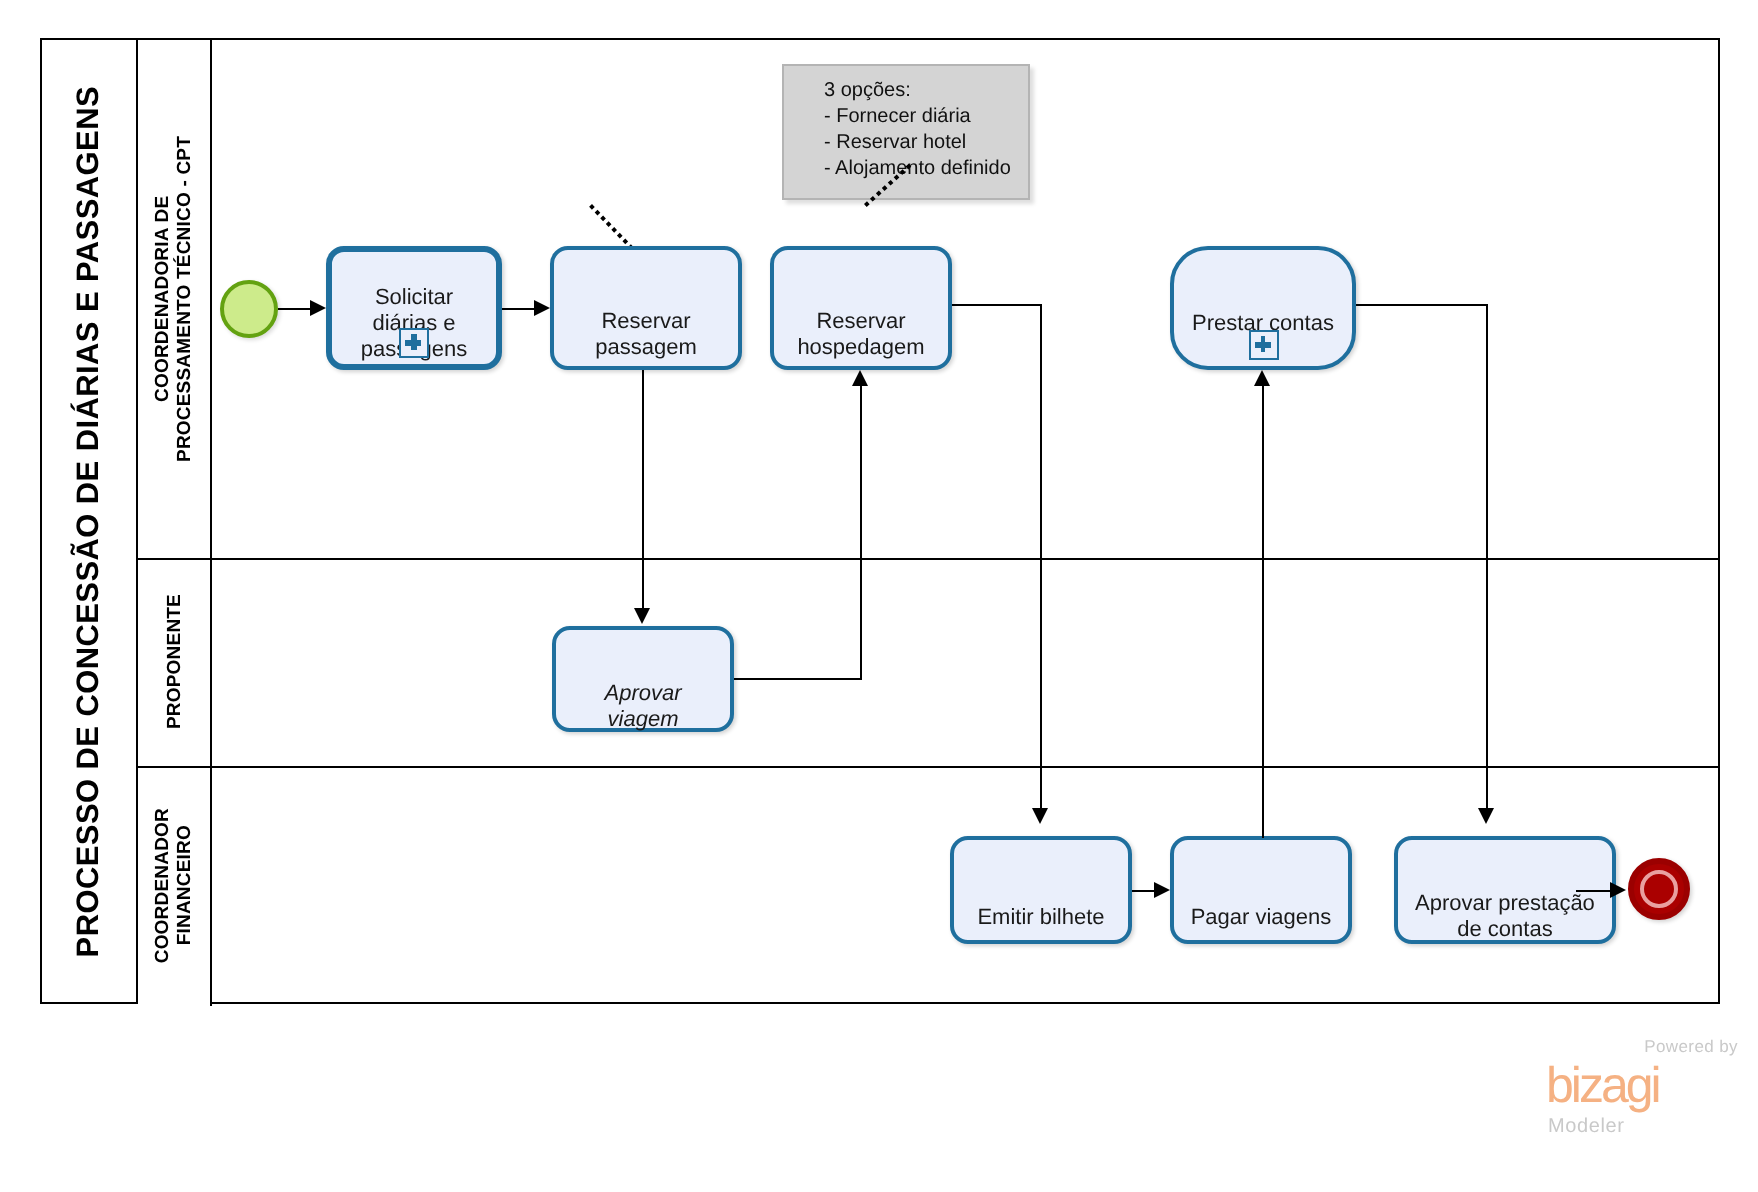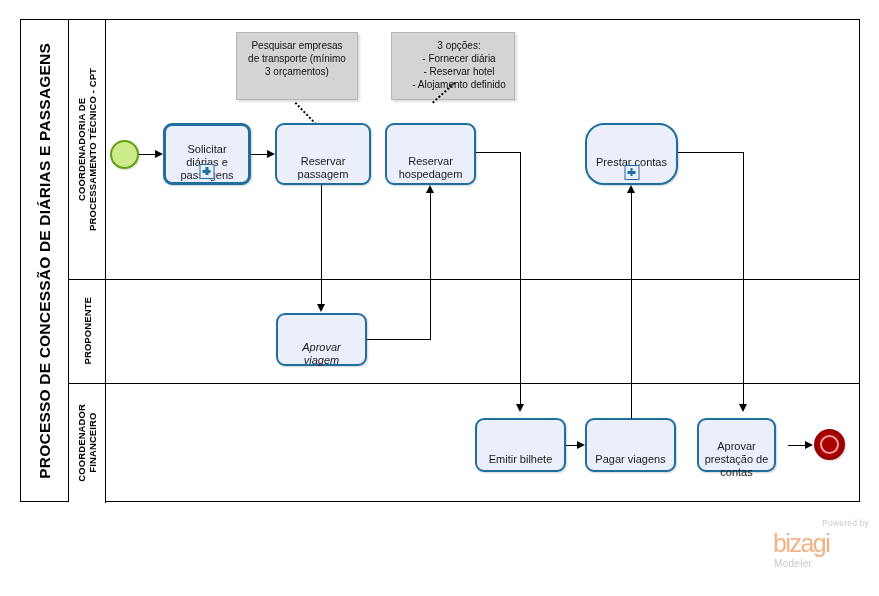--- a/index.html
+++ b/index.html
@@ -86,21 +86,21 @@
 
   
   .note{
     position:absolute;box-sizing:border-box;
     background:#d4d4d4;border:1px solid #b4b4b4;
     font-size:10px;line-height:13px;color:#111;
     padding:6px 8px;
     box-shadow:2px 2px 2px rgba(0,0,0,.13);
   }
   .note.center{text-align:center;}
-  .note.left{text-align:center;padding-left:20px;}
+  .note.left{text-align:left;padding-left:20px;}
 
   
   .ln{position:absolute;background:#000;}
   .lnh{height:1.1px;}
   .lnv{width:1.1px;}
   .arw{position:absolute;width:0;height:0;}
   .arw-r{border-top:4.6px solid transparent;border-bottom:4.6px solid transparent;border-left:8px solid #000;}
   .arw-d{border-left:4.6px solid transparent;border-right:4.6px solid transparent;border-top:8px solid #000;}
   .arw-u{border-left:4.6px solid transparent;border-right:4.6px solid transparent;border-bottom:8px solid #000;}
   .assoc{position:absolute;height:0;border-top:2px dotted #000;transform-origin:0 0;}
@@ -149,23 +149,20 @@
       <div class="lane-head">
         <span>COORDENADOR<br>FINANCEIRO</span>
       </div>
       <div class="lane-body"></div>
     </div>
 
     <div class="lane-div" style="top:259px;"></div>
     <div class="lane-div" style="top:363px;"></div>
   </div>
 
-  <div class="note center" style="left:236px;top:32px;width:122px;height:68px;">
-    <span>Pesquisar empresas de transporte (mínimo 3 orçamentos)</span>
-  </div>
 
   <div class="note left" style="left:391px;top:32px;width:124px;height:68px;">
     <div>3 opções:</div>
     <div>- Fornecer diária</div>
     <div>- Reservar hotel</div>
     <div>- Alojamento definido</div>
   </div>
 
   <div class="assoc" style="left:296px;top:102px;width:30px;transform:rotate(46deg);"></div>
 
@@ -198,21 +195,21 @@
   </div>
 
   <div class="task" style="left:475px;top:418px;width:91px;height:54px;">
     <span class="tlabel">Emitir bilhete</span>
   </div>
 
   <div class="task" style="left:585px;top:418px;width:91px;height:54px;">
     <span class="tlabel">Pagar viagens</span>
   </div>
 
-  <div class="task" style="left:697px;top:418px;width:79px;height:54px;">
+  <div class="task" style="left:697px;top:418px;width:111px;height:54px;">
     <span class="tlabel">Aprovar prestação de contas</span>
   </div>
 
   <div class="ln lnh" style="left:139px;top:154px;width:17px;"></div>
   <div class="arw arw-r" style="left:155px;top:149.5px;"></div>
 
   <div class="ln lnh" style="left:251px;top:154px;width:17px;"></div>
   <div class="arw arw-r" style="left:267px;top:149.5px;"></div>
 
   <div class="ln lnv" style="left:321px;top:185px;height:120px;"></div>

